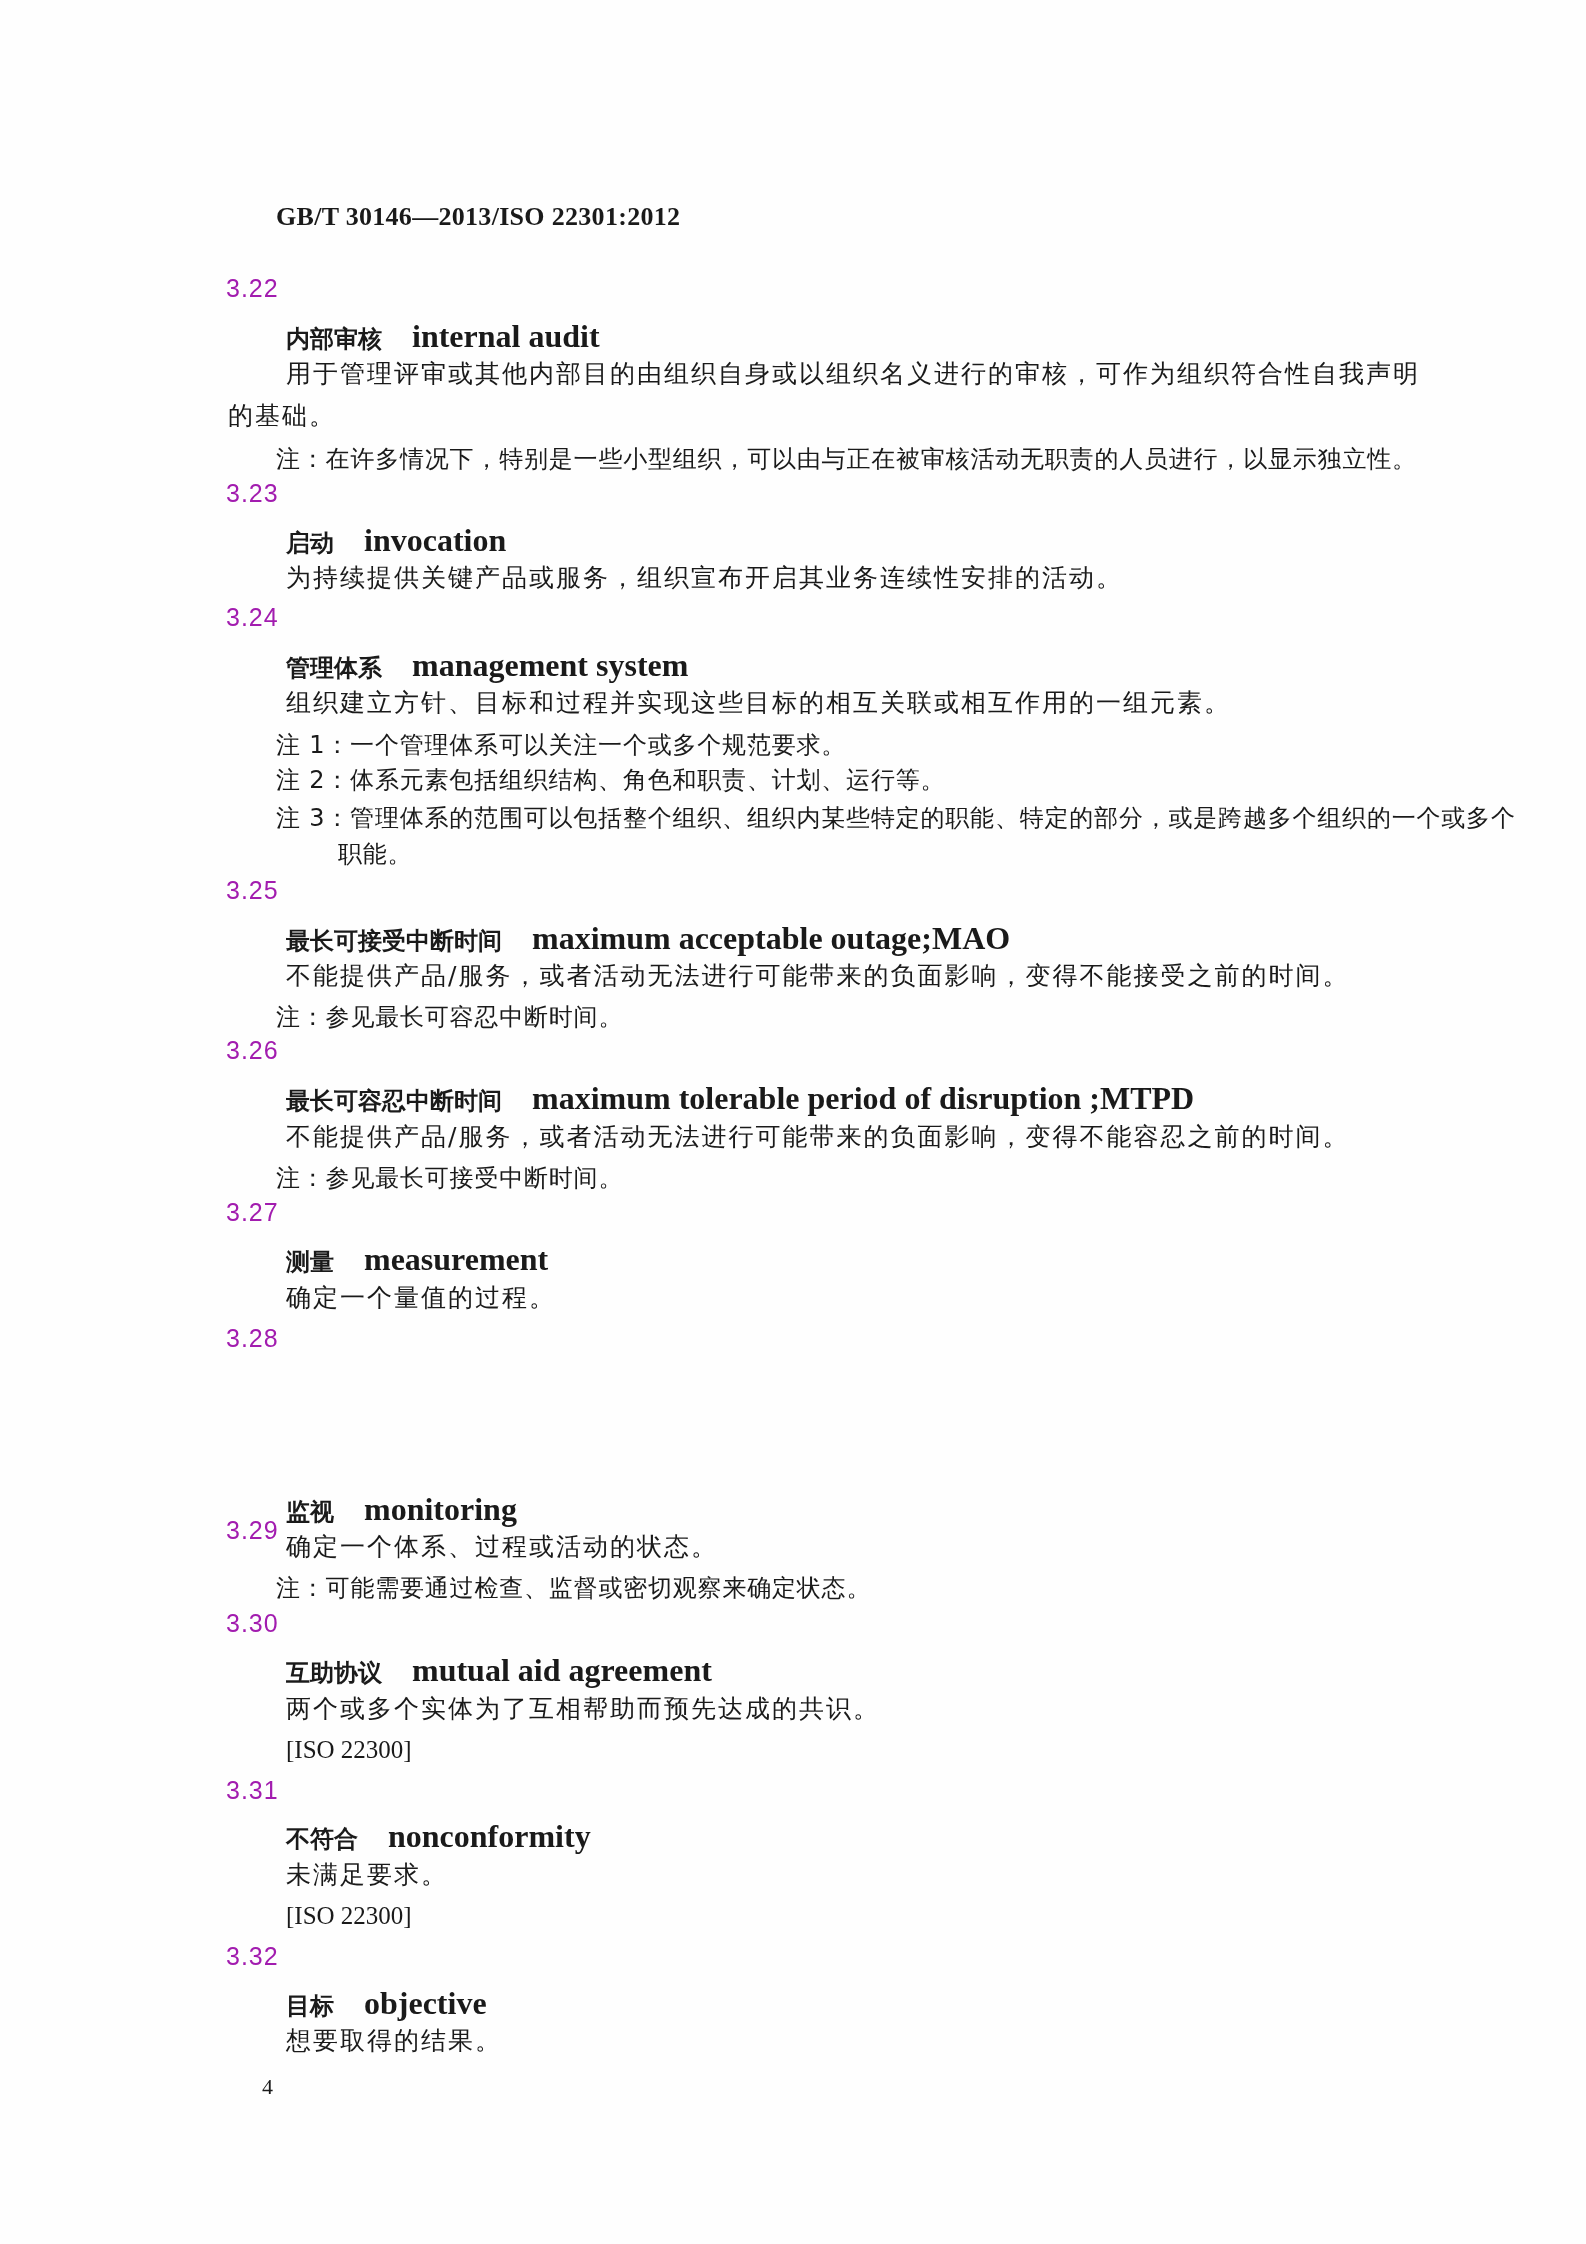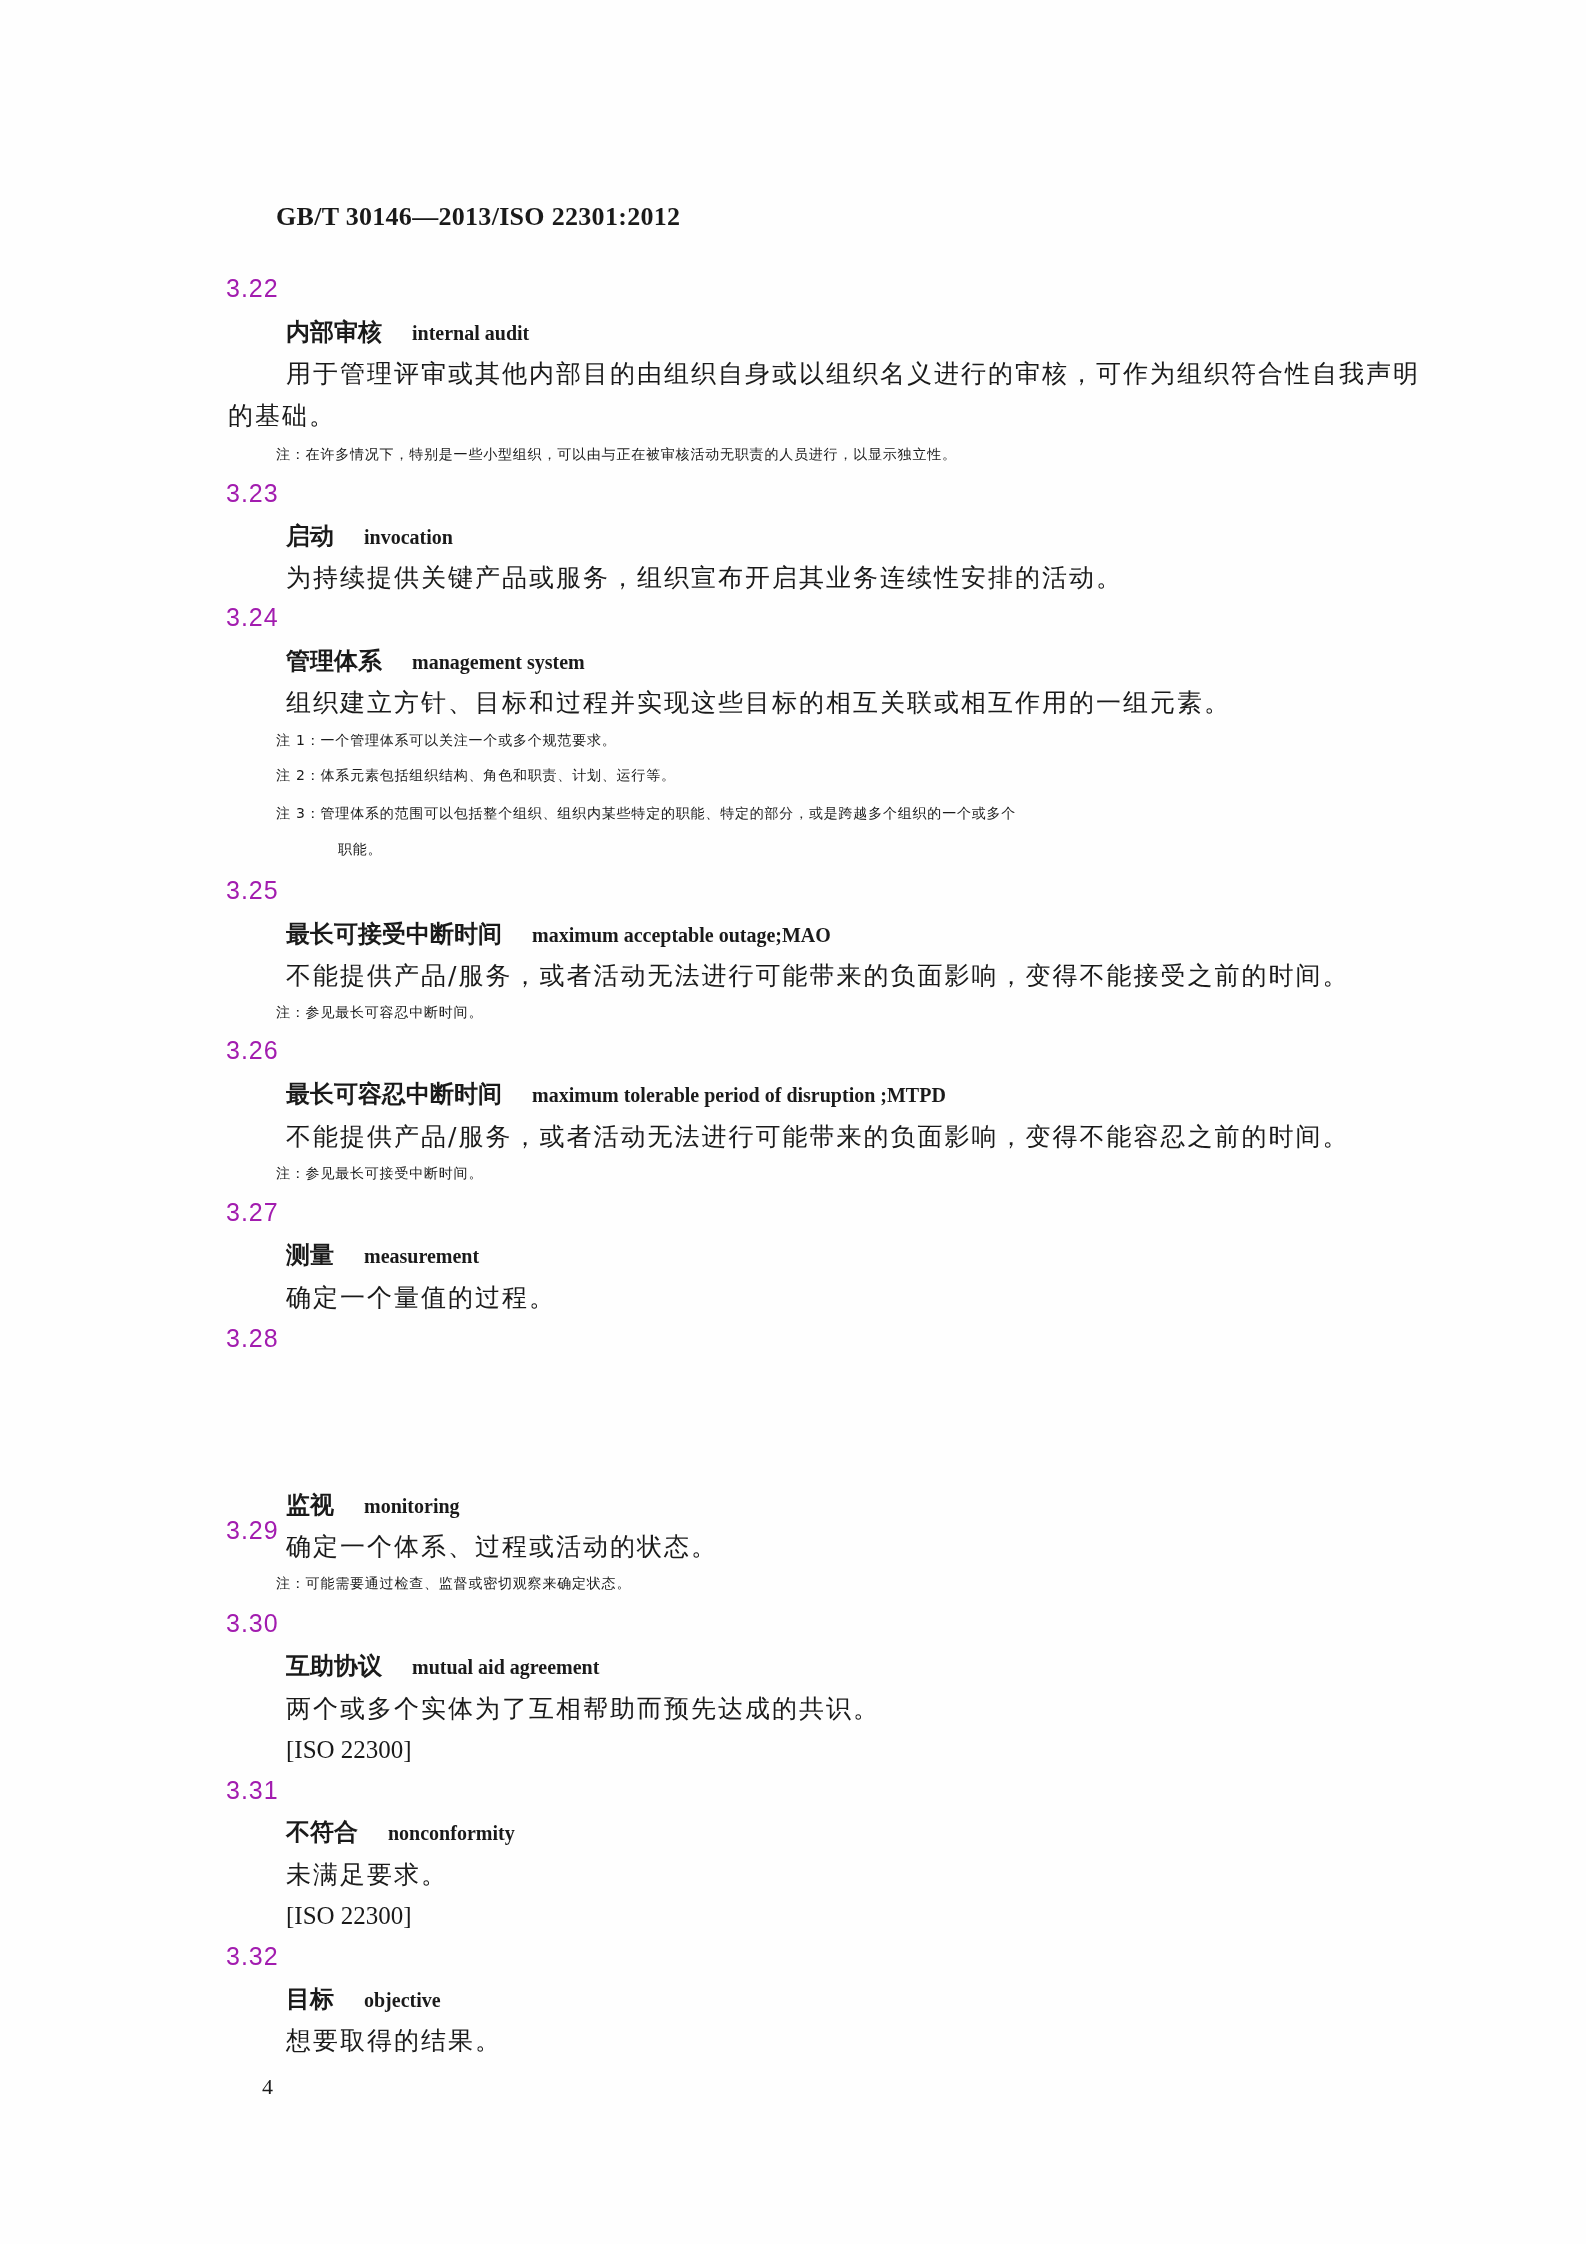--- a/index.html
+++ b/index.html
@@ -3,24 +3,24 @@
 <meta charset="utf-8">
 <style>
   html, body { margin:0; padding:0; background:#ffffff; }
   body { width:1586px; height:2244px; position:relative; overflow:hidden;
          font-family:"DejaVu Sans","Liberation Sans",sans-serif; color:#1a1a1a; }
   .page { position:absolute; left:0; top:0; width:1586px; height:2244px; background:#fefefe; }
   .ln { position:absolute; white-space:nowrap; line-height:1; }
   .hdr { left:228px; top:204px; font-family:"Liberation Serif","DejaVu Serif",serif; font-weight:bold; font-size:26px; letter-spacing:0.3px;margin-left:48px; }
   .num { left:226px; font-family:"Liberation Sans",sans-serif; font-size:25px; color:#a21caf; letter-spacing:1px; }
   .term { left:286px; font-size:24px; font-weight:bold; }
-  .term .en { font-family:"Liberation Serif","DejaVu Serif",serif; font-weight:bold; font-size:20px; margin-left:30px; }
+  .term .en { font-family:"Liberation Serif","DejaVu Serif",serif; font-weight:bold; font-size:32px; margin-left:30px; }
   .def { left:286px; font-size:25px; letter-spacing:2px; }
   .def.cont { left:228px; }
-  .note { left:276px; font-size:14px; letter-spacing:0.8px; }
+  .note { left:276px; font-size:24px; letter-spacing:0.8px; }
   .note.cont { left:338px; }
   .ref { left:286px; font-family:"Liberation Serif","DejaVu Serif",serif; font-size:25px; }
   .pgno { left:262px; top:2076px; font-family:"Liberation Serif",serif; font-size:22px; }
 </style>
 </head>
 <body>
 
 <div class="page">
 
   <div class="ln hdr">GB/T 30146—2013/ISO 22301:2012</div>

